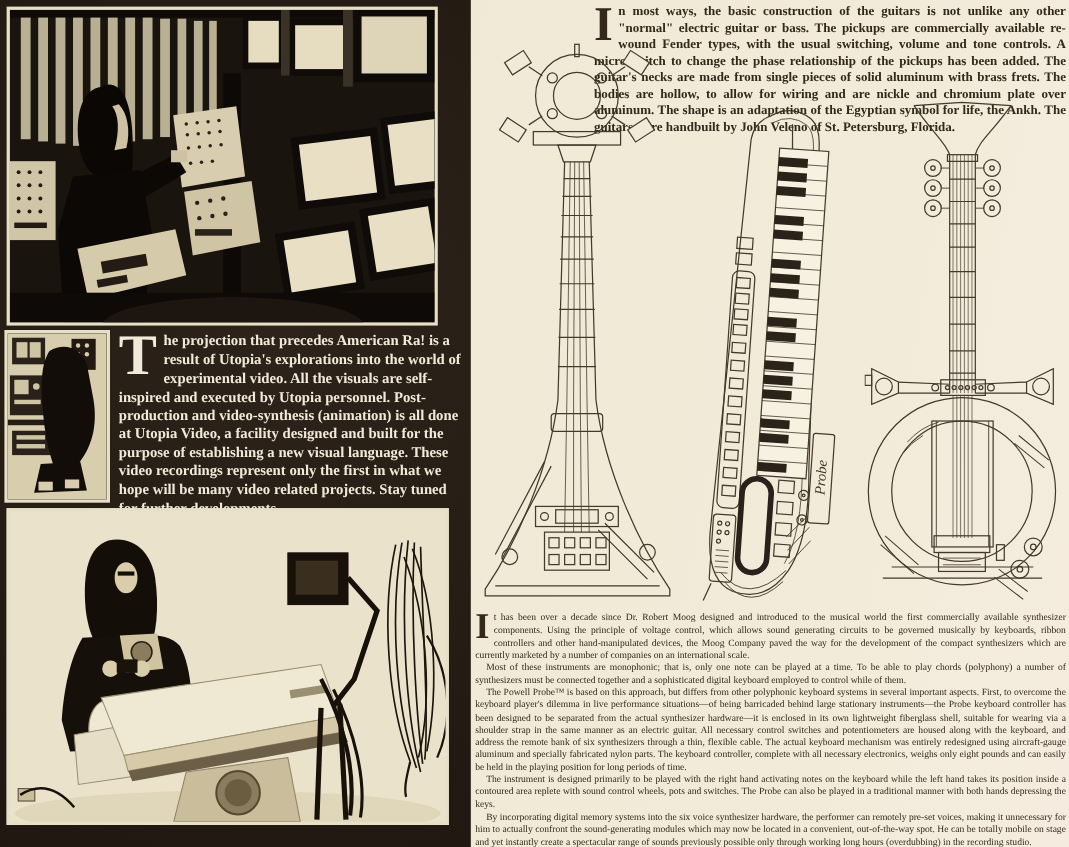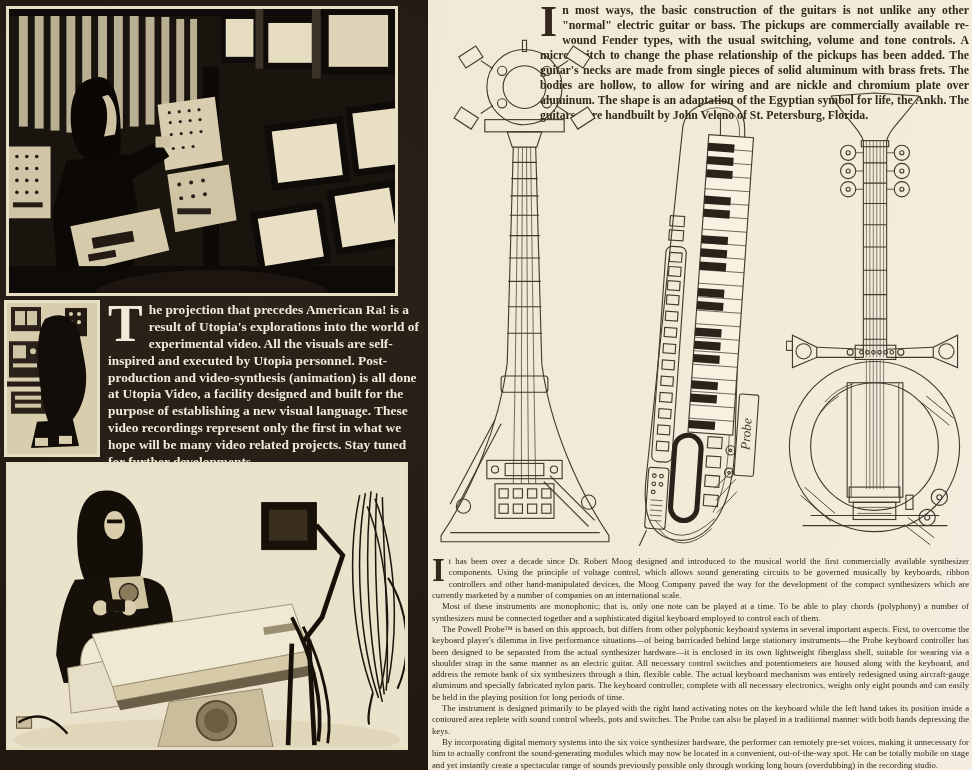--- a/index.html
+++ b/index.html
@@ -444,20 +444,20 @@
             <circle cx="139" cy="420" r="8"></circle>
           <circle cx="151" cy="400" r="2.5"></circle>
             <circle cx="139" cy="420" r="2.5"></circle>
           <rect x="118" y="398" width="7" height="14"></rect>
         </g>
       </g>
     </svg>
 
     <div id="probe-article">
       <p><span class="dc">I</span><span>t has been over a decade since Dr. Robert Moog designed and introduced to the musical world the first commercially available synthesizer components. Using the principle of voltage control, which allows sound generating circuits to be governed musically by keyboards, ribbon controllers and other hand-manipulated devices, the Moog Company paved the way for the development of the compact synthesizers which are currently marketed by a number of companies on an international scale.</span></p>
-      <p class="indent">Most of these instruments are monophonic; that is, only one note can be played at a time. To be able to play chords (polyphony) a number of synthesizers must be connected together and a sophisticated digital keyboard employed to control each of them.</p>
+      <p class="indent">Most of these instruments are monophonic; that is, only one note can be played at a time. To be able to play chords (polyphony) a number of synthesizers must be connected together and a sophisticated digital keyboard employed to control while of them.</p>
       <p class="indent">The Powell Probe™ is based on this approach, but differs from other polyphonic keyboard systems in several important aspects. First, to overcome the keyboard player's dilemma in live performance situations—of being barricaded behind large stationary instruments—the Probe keyboard controller has been designed to be separated from the actual synthesizer hardware—it is enclosed in its own lightweight fiberglass shell, suitable for wearing via a shoulder strap in the same manner as an electric guitar. All necessary control switches and potentiometers are housed along with the keyboard, and address the remote bank of six synthesizers through a thin, flexible cable. The actual keyboard mechanism was entirely redesigned using aircraft-gauge aluminum and specially fabricated nylon parts. The keyboard controller, complete with all necessary electronics, weighs only eight pounds and can easily be held in the playing position for long periods of time.</p>
       <p class="indent">The instrument is designed primarily to be played with the right hand activating notes on the keyboard while the left hand takes its position inside a contoured area replete with sound control wheels, pots and switches. The Probe can also be played in a traditional manner with both hands depressing the keys.</p>
       <p class="indent">By incorporating digital memory systems into the six voice synthesizer hardware, the performer can remotely pre-set voices, making it unnecessary for him to actually confront the sound-generating modules which may now be located in a convenient, out-of-the-way spot. He can be totally mobile on stage and yet instantly create a spectacular range of sounds previously possible only through working long hours (overdubbing) in the recording studio.</p>
 
     </div>
   </div>
 </div>
 
 </body></html>

